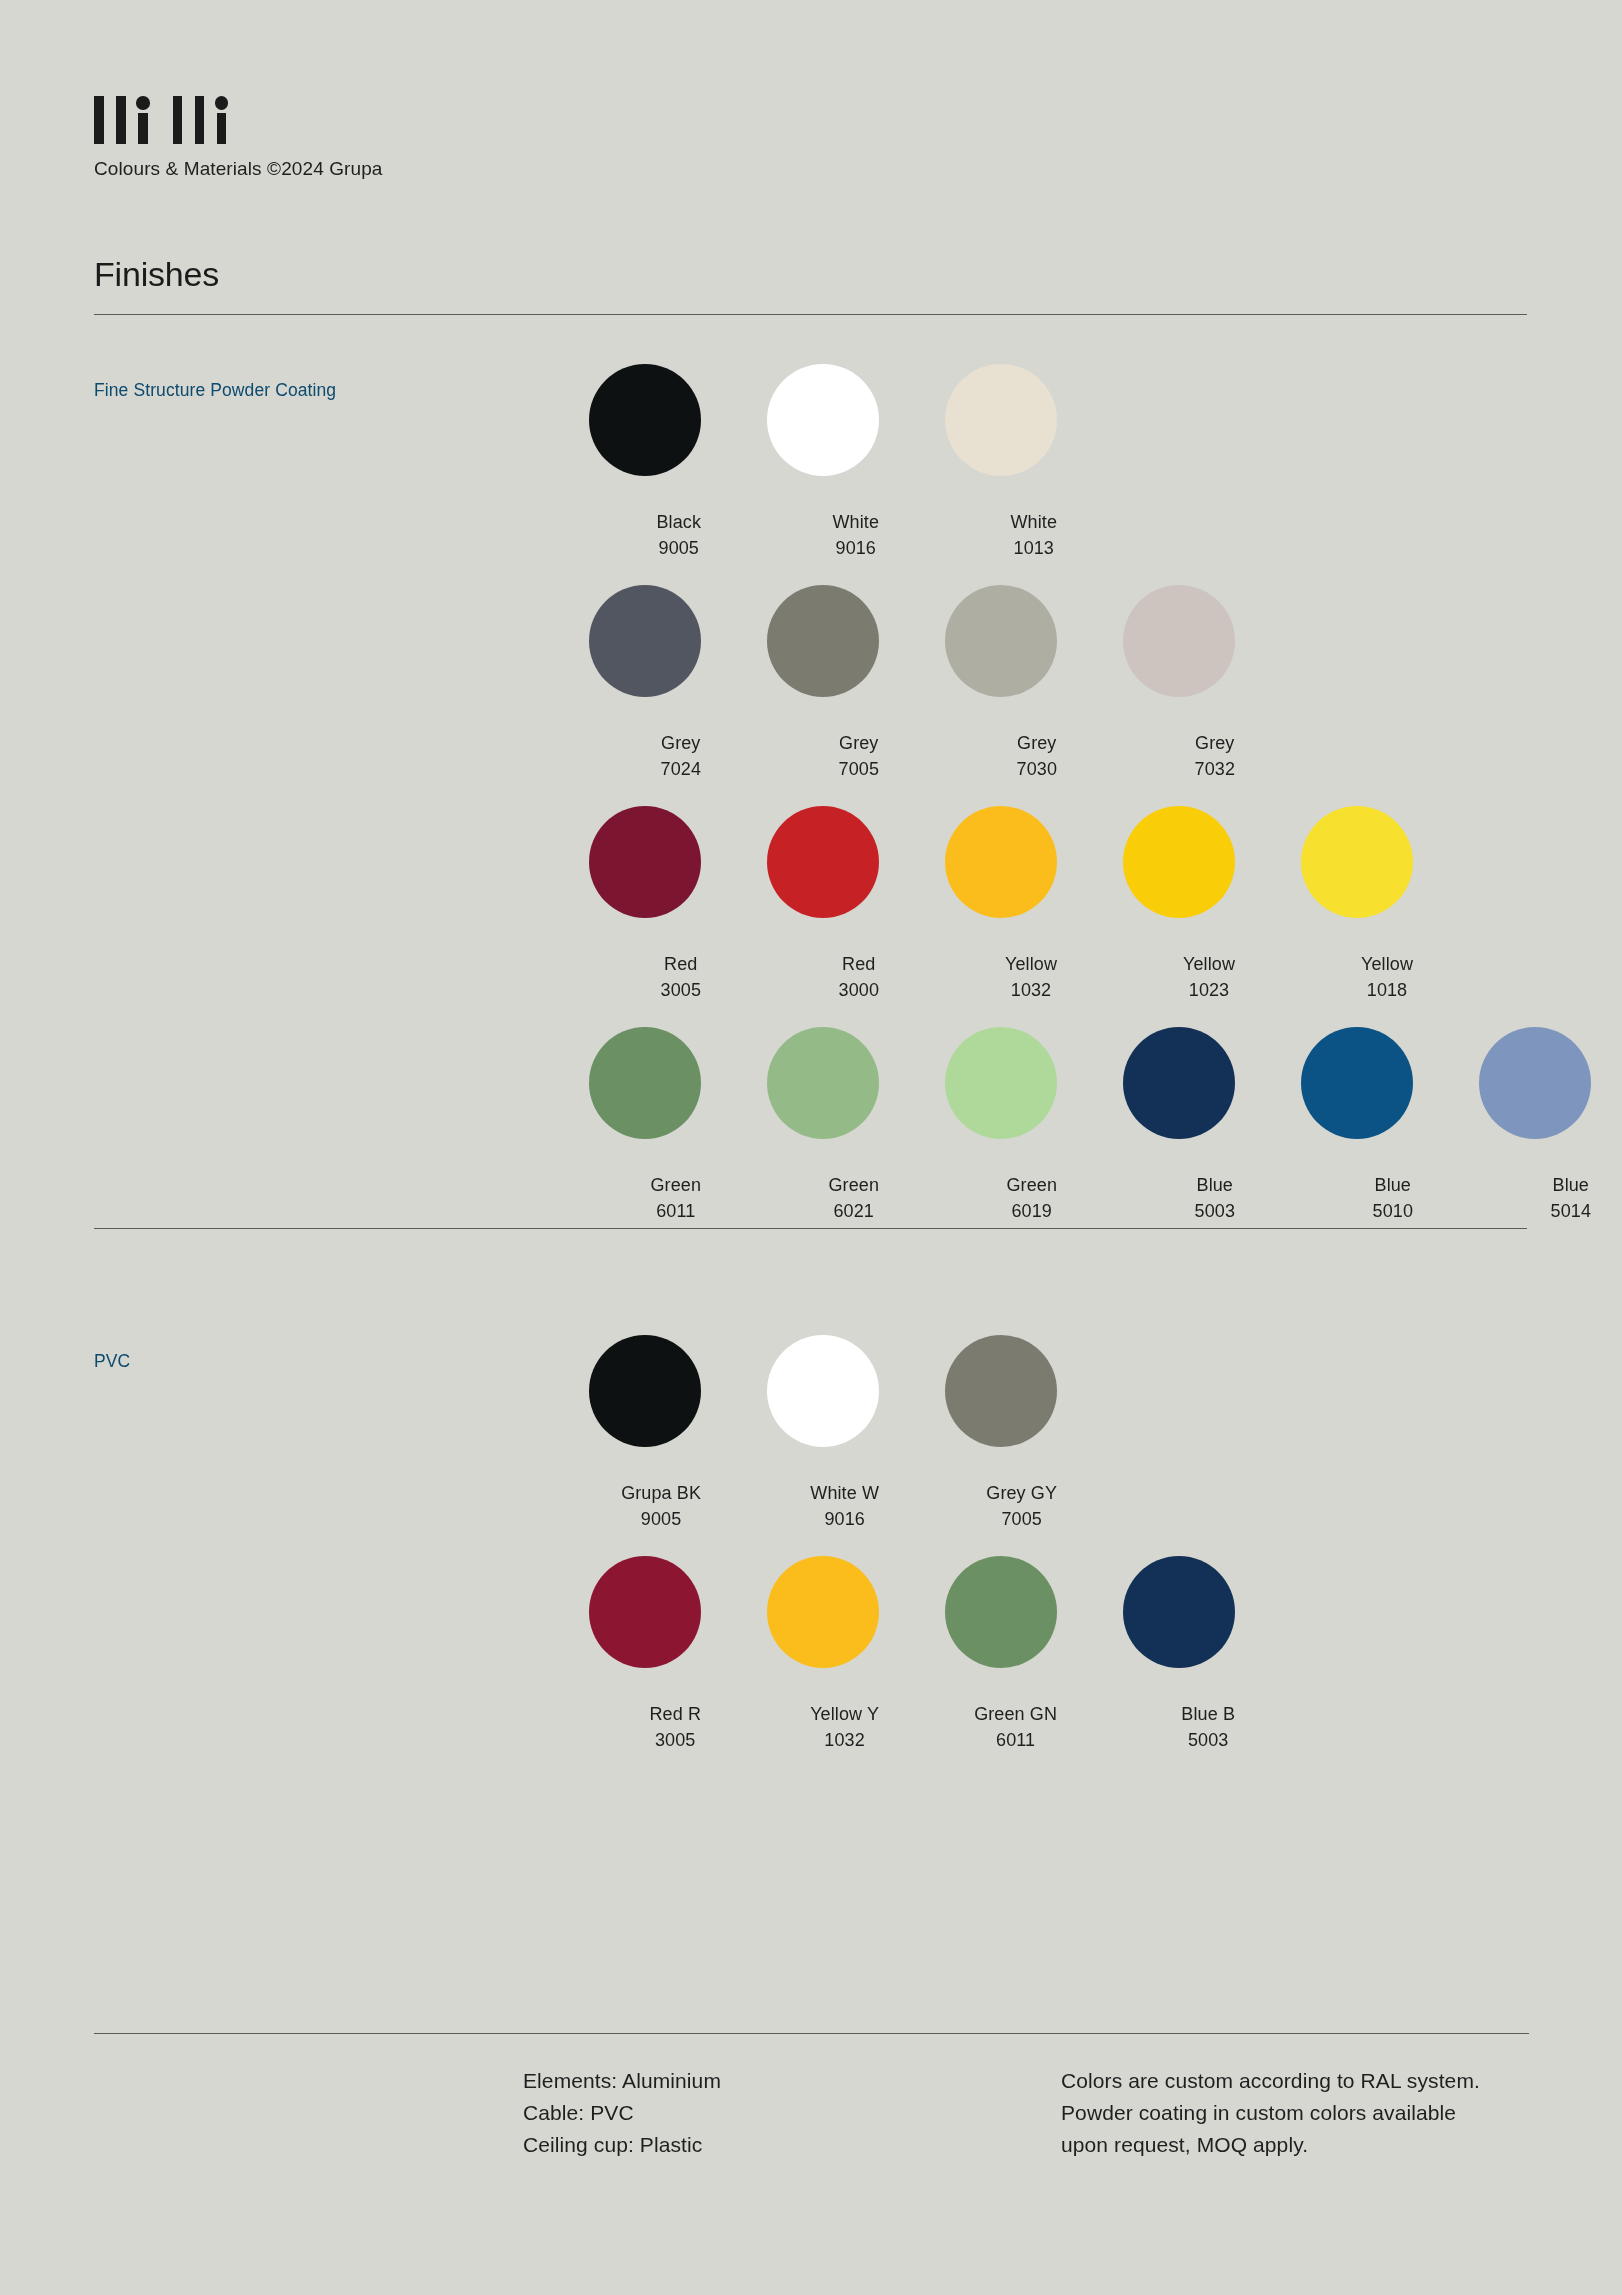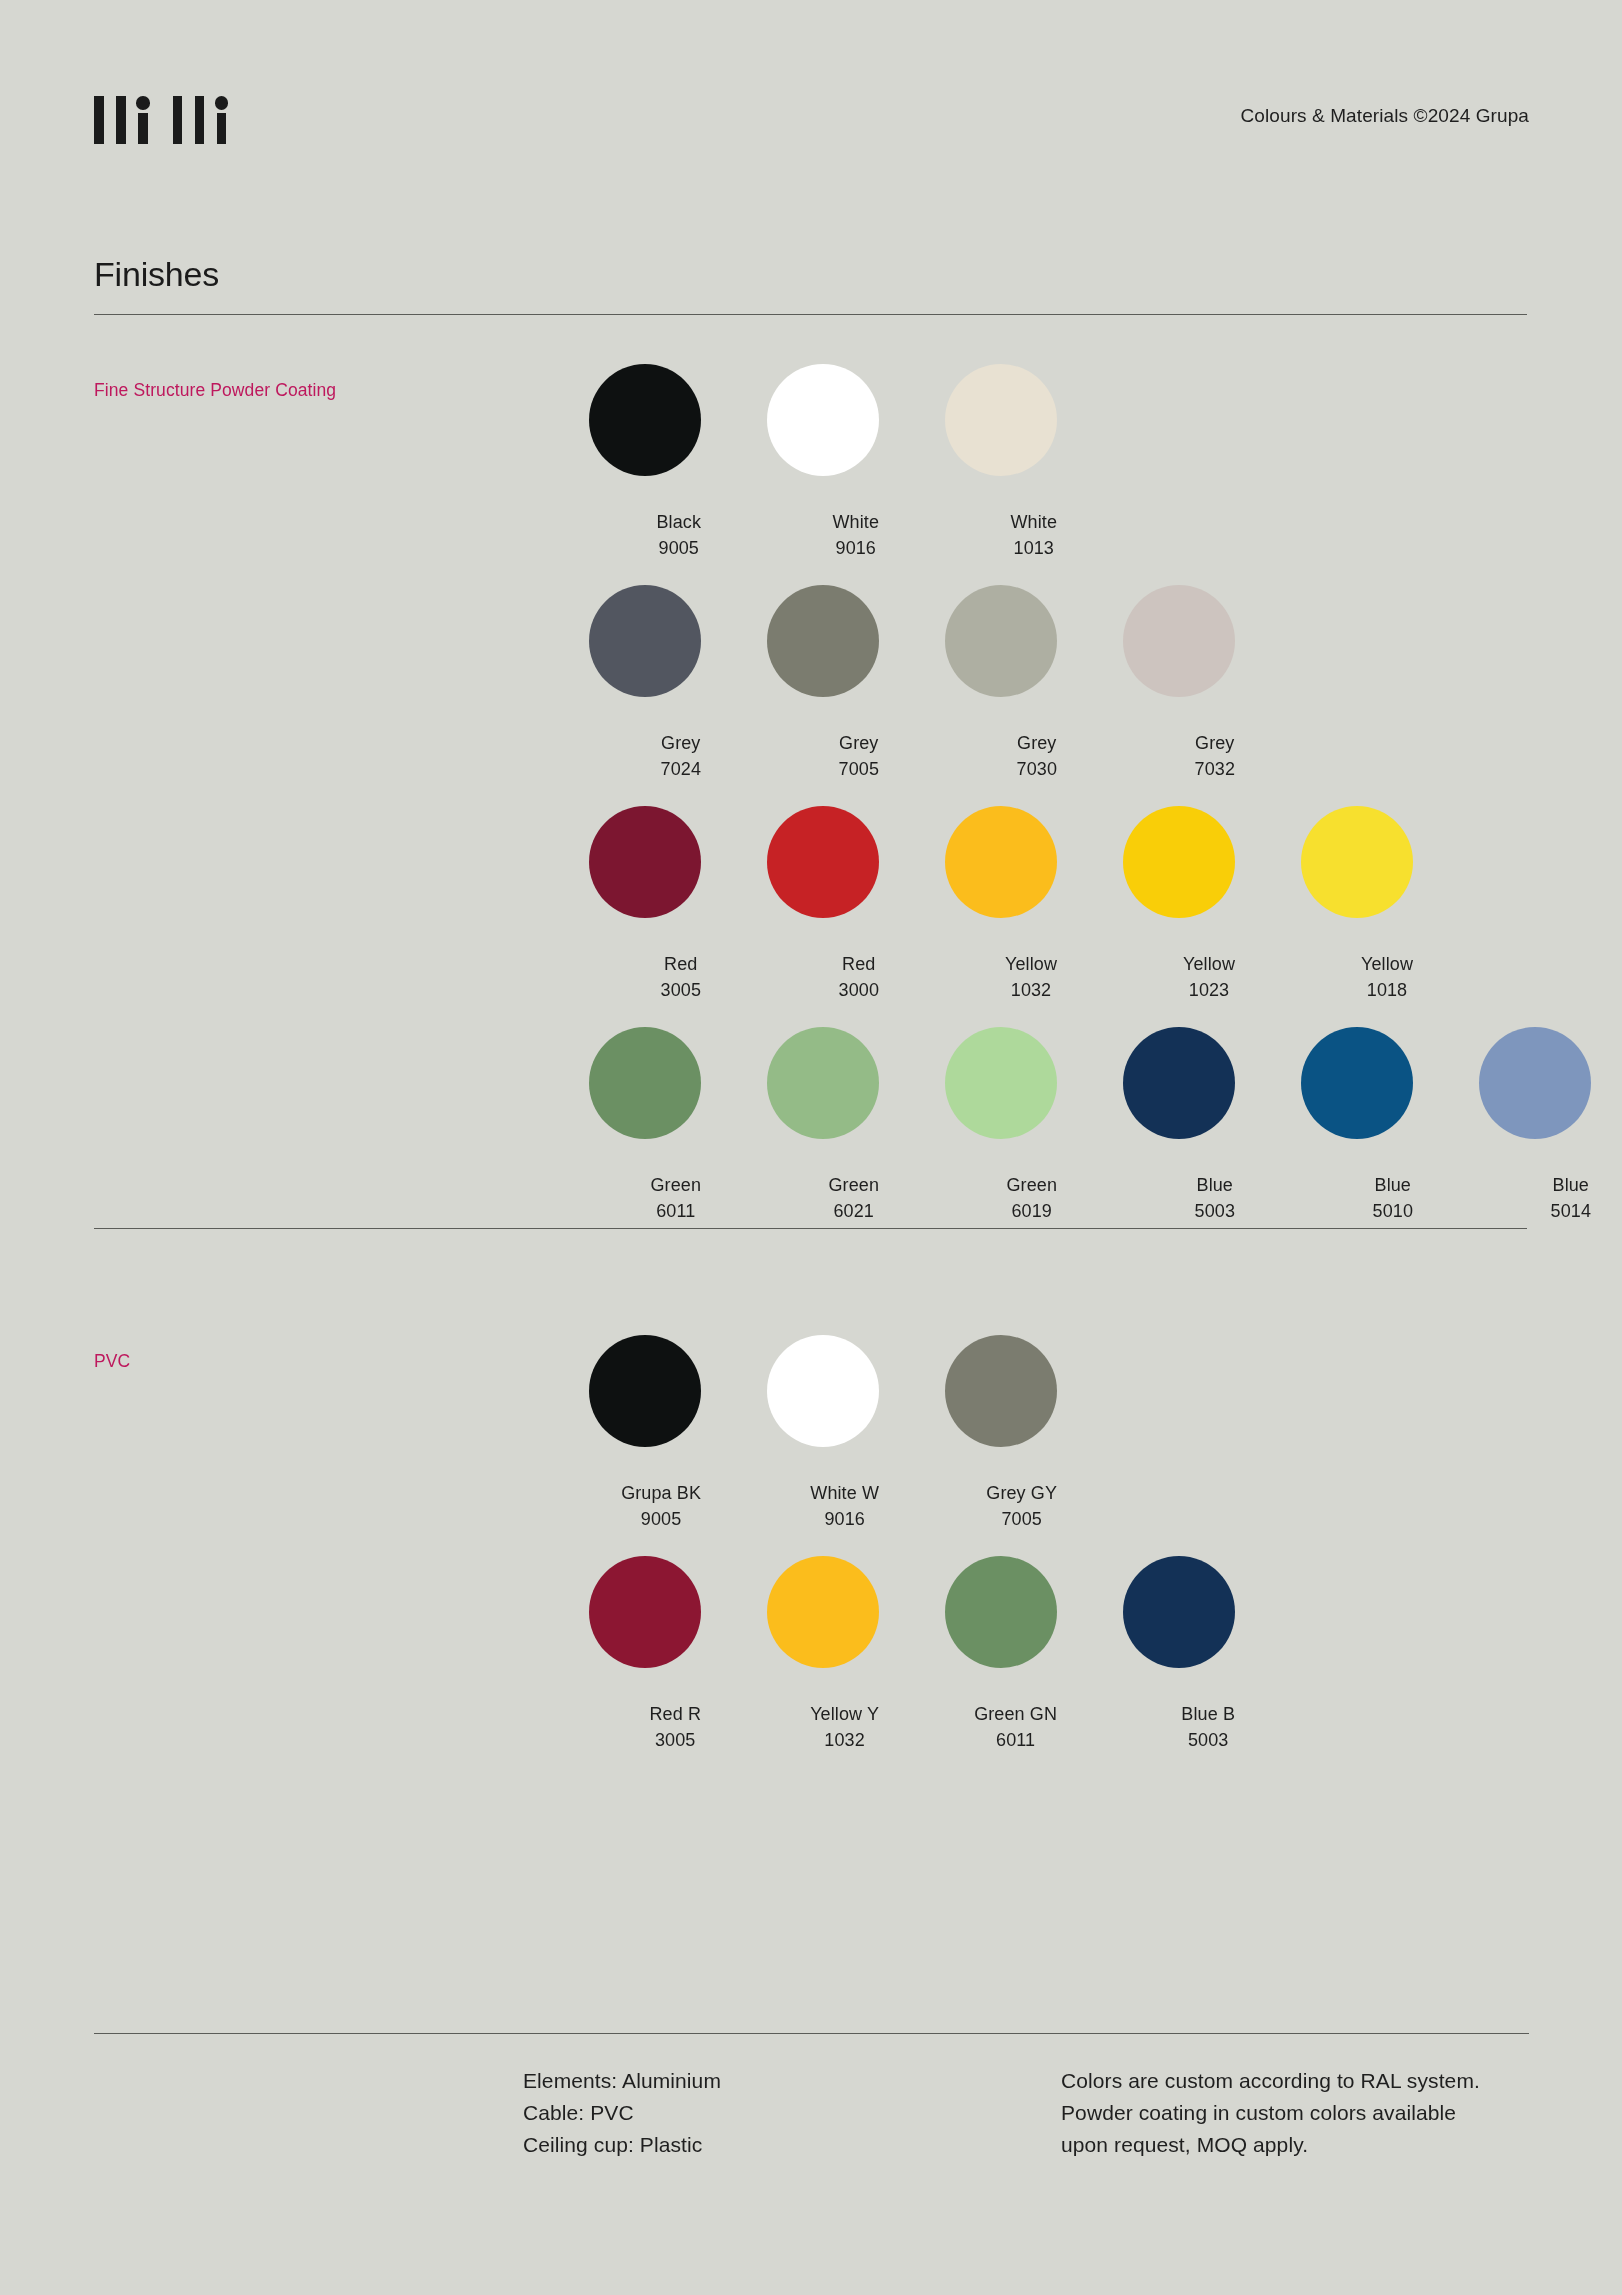--- a/index.html
+++ b/index.html
@@ -19,20 +19,21 @@
   
   .header {
     position: absolute;
     top: 91px;
     left: 94px;
     right: 94px;
     height: 78px;
     display: flex;
     align-items: flex-start;
     justify-content: space-between;
+    flex-direction: column;
   }
   .logo {
     display: flex;
     align-items: flex-end;
     gap: 25px;
     margin-top: 5.2px;
   }
   .logo-group {
     display: flex;
     align-items: flex-end;
@@ -91,21 +92,21 @@
   }
   .section-rule {
     height: 0;
     border-top: 1.3px solid #5b5c58;
     width: 100%;
   }
   .section-label {
     position: absolute;
     left: 0;
     font-size: 17.5px;
-    color: #be185d;
+    color: #0c4a6e;
     letter-spacing: 0.1px;
     white-space: nowrap;
   }
 
   
   .swatch-rows {
     position: absolute;
     left: 429px;
   }
   .swatch-row {

